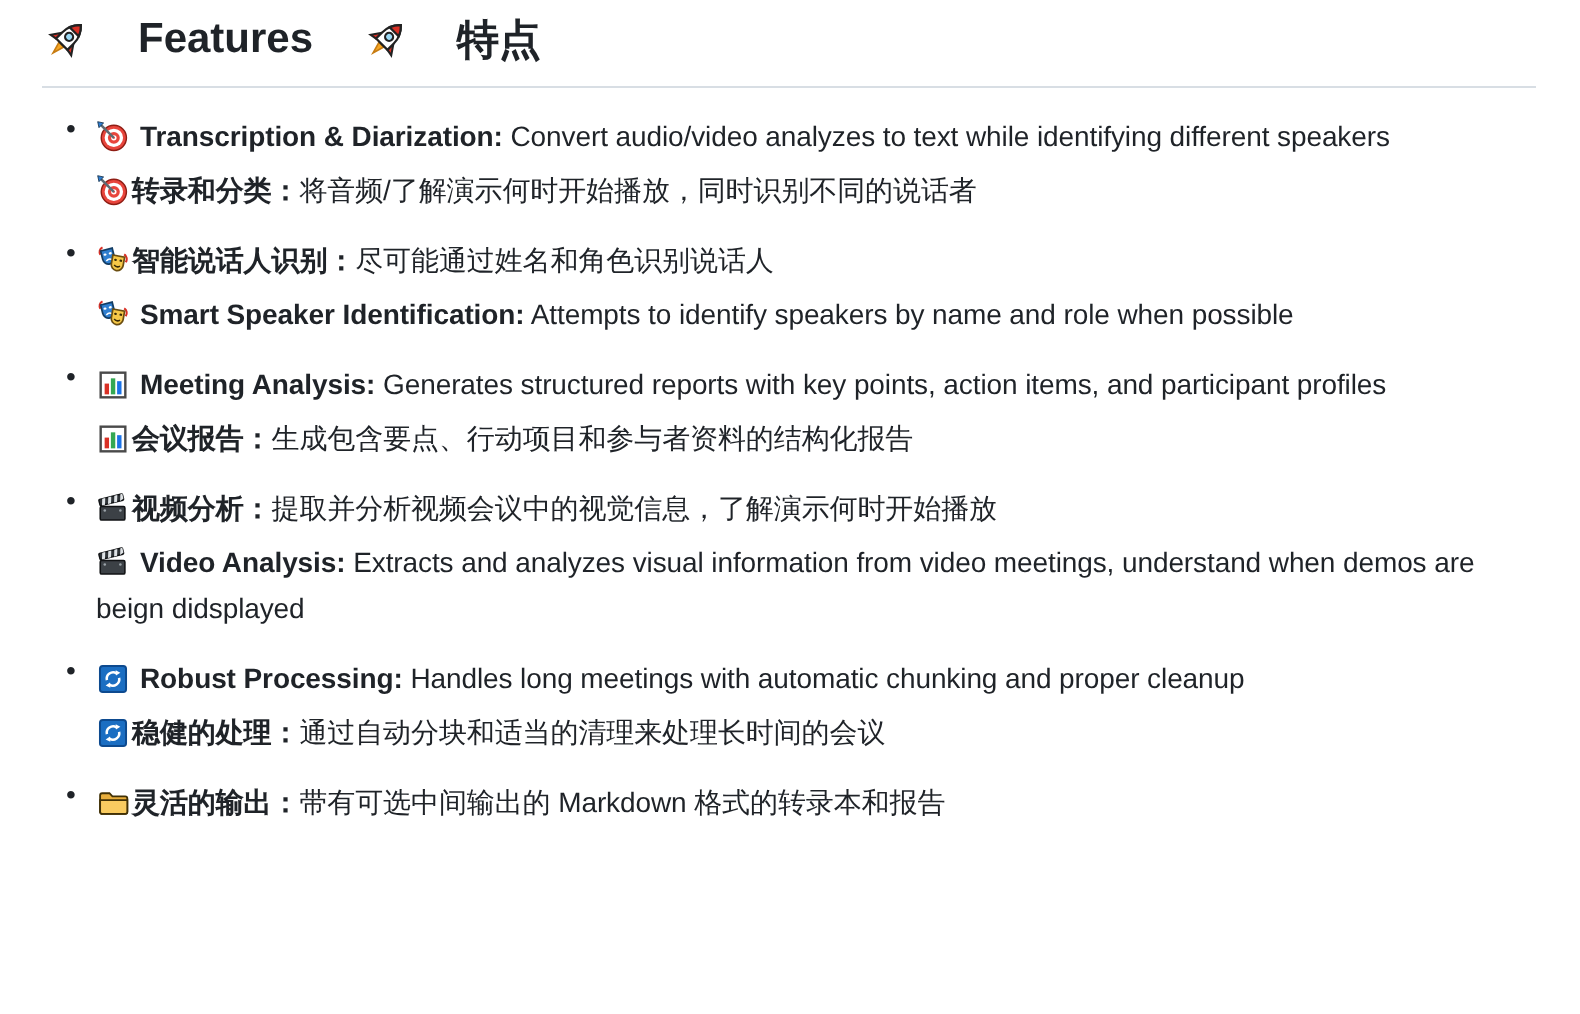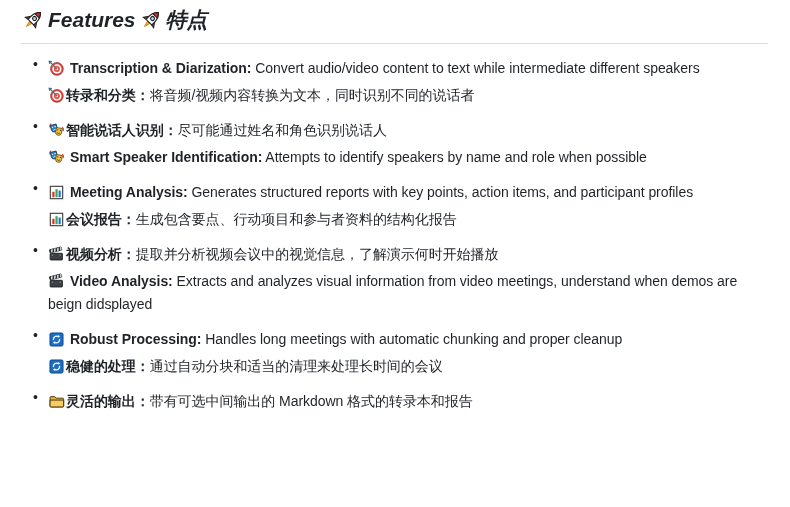--- a/index.html
+++ b/index.html
@@ -3,23 +3,23 @@
 <meta charset="utf-8">
 <style>
   html,body{margin:0;padding:0;}
   body{
     width:790px;height:507px;overflow:hidden;background:#ffffff;
     color:#1f2328;font-family:"Liberation Sans","DejaVu Sans",sans-serif;
     -webkit-font-smoothing:antialiased;
   }
   .content{padding:2px 22px 0 21px;}
   .features-heading{
-    display:flex;align-items:center;gap:3px;
+    display:flex;align-items:center;gap:24px;
     font-size:21px;font-weight:700;color:#1f2328;
-    margin:0;padding:4px 0 9px 0;border-bottom:1px solid #d8dee4;font-style:italic;
+    margin:0;padding:4px 0 9px 0;border-bottom:1px solid #d8dee4;
   }
   .hicon{width:24px;height:24px;flex:0 0 auto;}
   ul.features-list{margin:13px 0 0 0;padding:0 0 0 27px;list-style:none;}
   li.feature-item{position:relative;margin-bottom:12px;}
   li.feature-item::before{
     content:"\2022";position:absolute;left:-15px;top:-1px;
     font-size:14px;color:#1f2328;
   }
   .line{font-size:14px;line-height:23px;color:#1f2328;letter-spacing:-0.05px;}
   .line + .line{margin-top:4px;}
@@ -114,26 +114,26 @@
         <use href="#rocket-icon"></use>
       </svg>
     <span>特点</span>
   </h2>
 
   <ul class="features-list">
   <li class="feature-item">
     <div class="line line-en">
       <svg class="ficon">
             <use href="#target-icon"></use>
-          </svg><span class="term">Transcription &amp; Diarization:</span> <span class="desc">Convert audio/video content to text while intermediate different speakers</span>
+          </svg><span class="term">Transcription &amp; Diarization:</span> <span class="desc">Convert audio/video analyzes to text while identifying different speakers</span>
     </div>
     <div class="line line-zh">
       <svg class="ficon">
             <use href="#target-icon"></use>
-          </svg><span class="term">转录和分类：</span><span class="desc">将音频/视频内容转换为文本，同时识别不同的说话者</span>
+          </svg><span class="term">转录和分类：</span><span class="desc">将音频/了解演示何时开始播放，同时识别不同的说话者</span>
     </div>
   </li>
 
   <li class="feature-item">
     <div class="line line-zh">
       <svg class="ficon">
             <use href="#masks-icon"></use>
           </svg><span class="term">智能说话人识别：</span><span class="desc">尽可能通过姓名和角色识别说话人</span>
     </div>
     <div class="line line-en">

